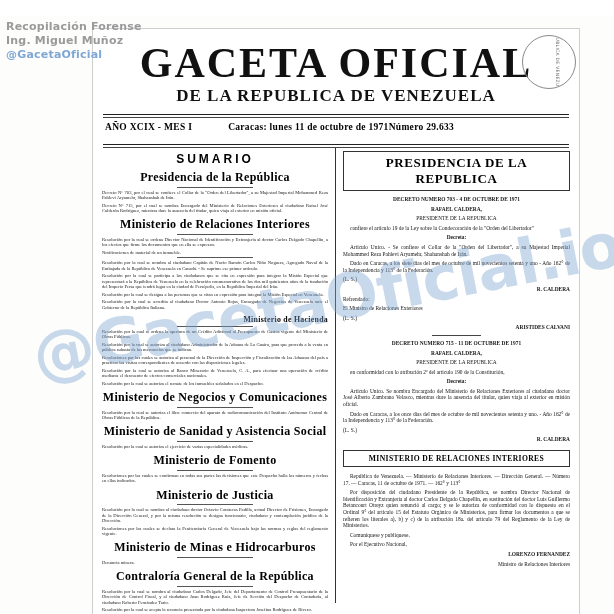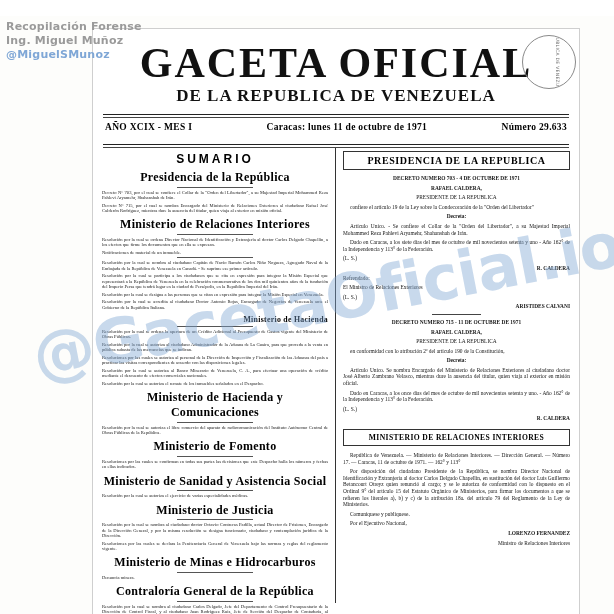--- a/index.html
+++ b/index.html
@@ -113,29 +113,28 @@
 
   .rule {
     height: 1px;
     background: #222;
     margin: 8px 10px 0 10px;
   }
   .rule.thin { height: 1px; background: #444; margin-top: 2px; }
 
   .issueline {
     display: flex;
-    justify-content: space-between;
     align-items: baseline;
     font-family: "Liberation Serif", serif;
     font-size: 9.5px;
     font-weight: bold;
     padding: 4px 12px 4px 12px;
     letter-spacing: 0.3px;
   }
-  .issueline .center { font-weight: bold; }
+  .issueline .center { font-weight: bold; padding-left: 36px; }
 
   .columns {
     display: flex;
     padding: 0 9px;
     height: 455px;
   }
   .col {
     width: 50%;
     box-sizing: border-box;
     position: relative;
@@ -147,21 +146,21 @@
     text-align: center;
     font-size: 12px;
     font-weight: bold;
     letter-spacing: 3px;
     margin: 4px 0 1px 0;
     font-family: Liberation Sans, sans-serif;
   }
   .box-head {
     border: 1px solid #333;
     text-align: center;
-    font-size: 10px;
+    font-size: 13px;
     font-weight: bold;
     letter-spacing: 0.6px;
     padding: 3px 0;
     margin: 3px 0 5px 0;
     font-family: "Liberation Serif", serif;
   }
   .sec-head {
     text-align: center;
     font-size: 12px;
     font-weight: bold;
@@ -220,21 +219,21 @@
   }
 </style>
 </head>
 <body>
 
 <div class="page">
 
   <div class="wm-top">
     <div class="l1">Recopilación Forense</div>
     <div class="l2">Ing. Miguel Muñoz</div>
-    <div class="l3">@MiguelSMunoz</div>
+    <div class="l3">@GacetaOficial</div>
   </div>
 
   <div class="sheet">
 
     <div class="masthead">
       <div class="seal"><span>REPUBLICA DE VENEZUELA</span></div>
       <div class="gaceta-title">GACETA OFICIAL</div>
       <div class="gaceta-sub">DE LA REPUBLICA DE VENEZUELA</div>
     </div>
 
@@ -281,35 +280,35 @@
           <div class="sec-head big">Ministerio de Hacienda</div>
           <div class="sec-rule"></div>
           <p class="para">Resolución por la cual se ordena la apertura de un Crédito Adicional al Presupuesto de Gastos vigente del Ministerio de Obras Públicas.</p>
           <p class="para">Resolución por la cual se autoriza al ciudadano Administrador de la Aduana de La Guaira, para que proceda a la venta en pública subasta de las mercancías que se indican.</p>
           <p class="para">Resoluciones por las cuales se autoriza al personal de la Dirección de Inspección y Fiscalización de las Aduanas del país a practicar las visitas correspondientes de acuerdo con las disposiciones legales.</p>
           <p class="para">Resolución por la cual se autoriza al Banco Minerario de Venezuela, C. A., para efectuar una operación de crédito mediante el descuento de efectos comerciales nacionales.</p>
           <p class="para">Resolución por la cual se autoriza el remate de los inmuebles señalados en el Despacho.</p>
         </div>
 
         <div>
-          <div class="sec-head">Ministerio de Hacienda y Comunicaciones</div>
+          <div class="sec-head">Ministerio de Negocios y Comunicaciones</div>
           <div class="sec-rule"></div>
           <p class="para">Resolución por la cual se autoriza el libre comercio del aparato de radiocomunicación del Instituto Autónomo Central de Obras Públicas de la República.</p>
         </div>
 
         <div>
+          <div class="sec-head">Ministerio de Sanidad y Asistencia Social</div>
+          <div class="sec-rule"></div>
+          <p class="para">Resolución por la cual se autoriza el ejercicio de varias especialidades médicas.</p>
+        </div>
+
+        <div>
           <div class="sec-head">Ministerio de Fomento</div>
           <div class="sec-rule"></div>
           <p class="para">Resoluciones por las cuales se confirman en todas sus partes las decisiones que este Despacho halla los números y fechas en ellas indicados.</p>
-        </div>
-
-        <div>
-          <div class="sec-head">Ministerio de Sanidad y Asistencia Social</div>
-          <div class="sec-rule"></div>
-          <p class="para">Resolución por la cual se autoriza el ejercicio de varias especialidades médicas.</p>
         </div>
 
         <div>
           <div class="sec-head">Ministerio de Justicia</div>
           <div class="sec-rule"></div>
           <p class="para">Resolución por la cual se nombra al ciudadano doctor Octavio Contreras Padilla, actual Director de Prisiones, Encargado de la Dirección General, y por la misma resolución se designa funcionario, ciudadano y contemplación jurídica de la Dirección.</p>
           <p class="para">Resoluciones por las cuales se declara la Penitenciaría General de Venezuela bajo las normas y reglas del reglamento vigente.</p>
         </div>
 
         <div>

